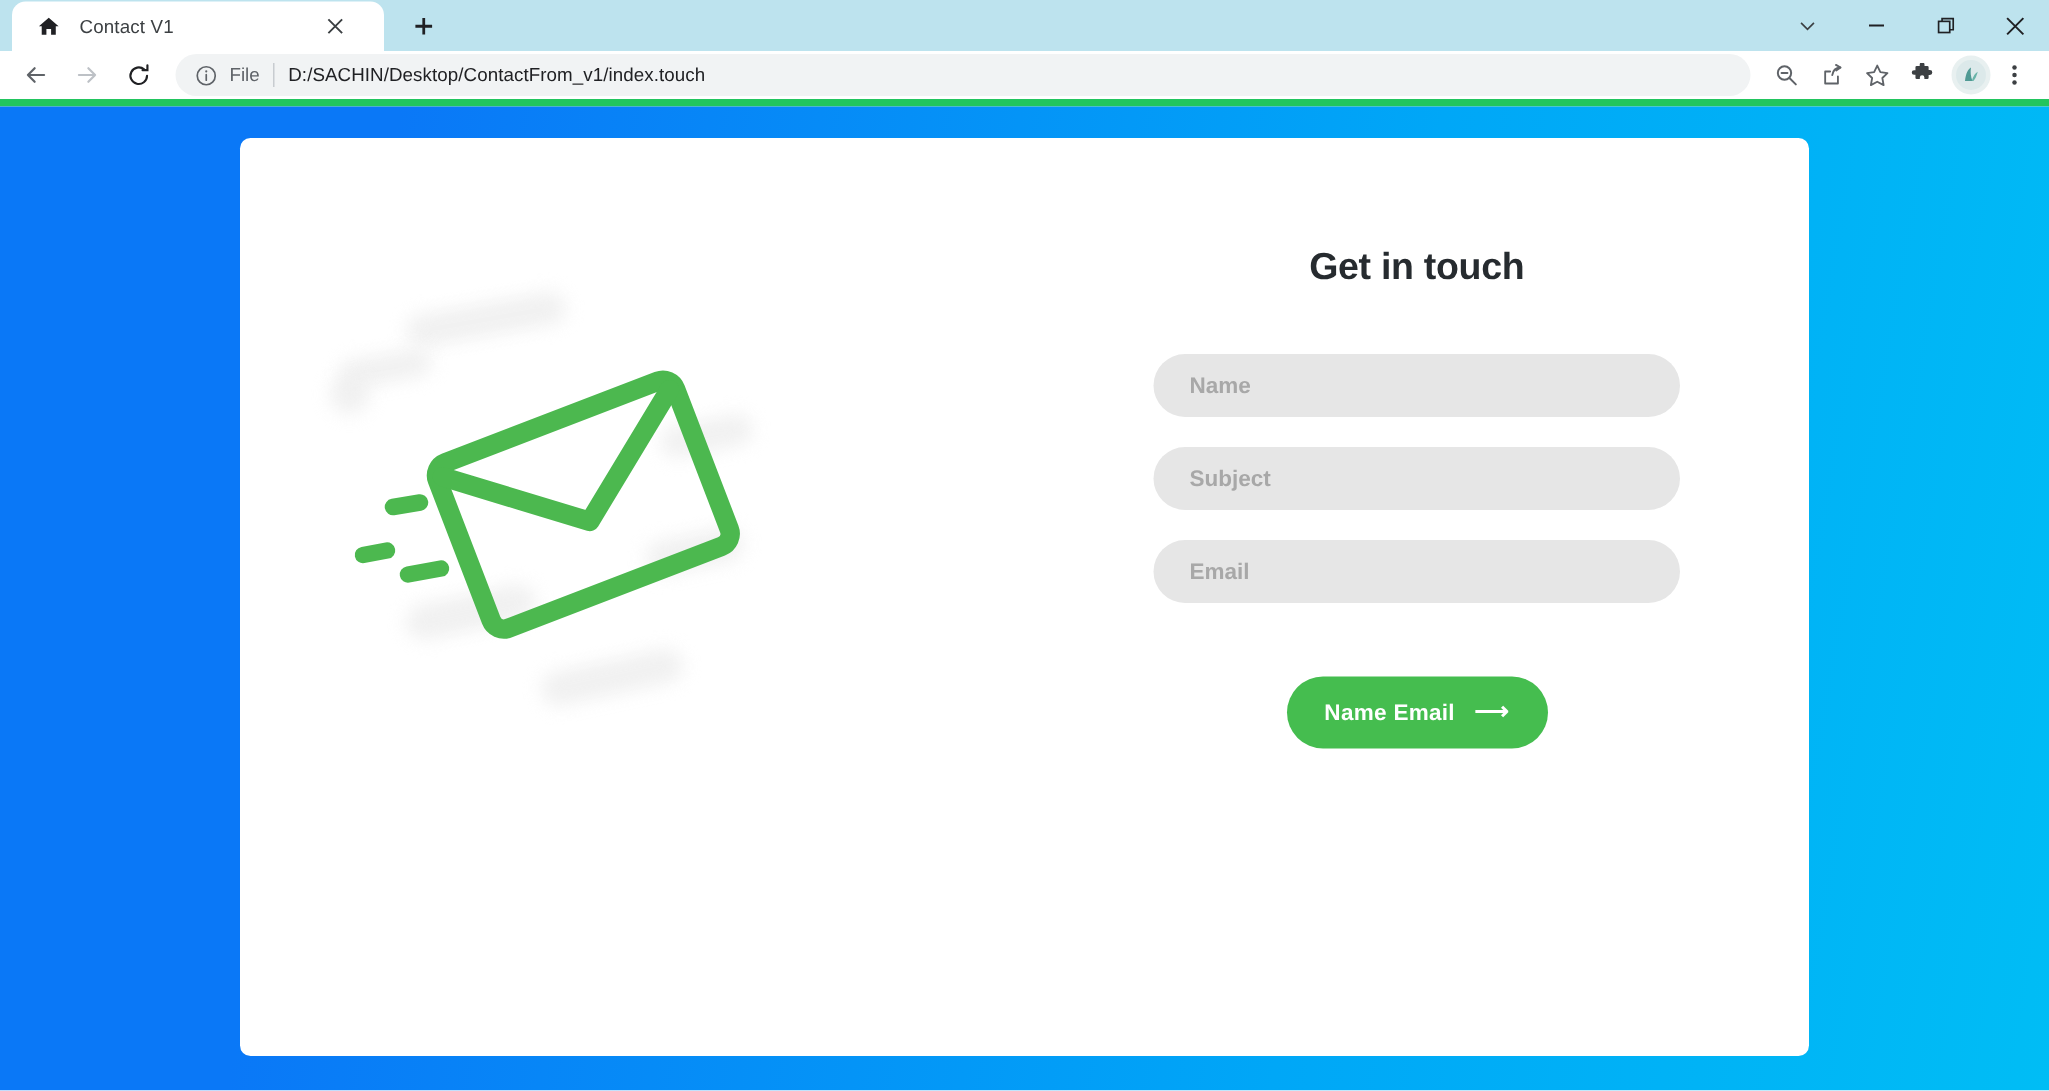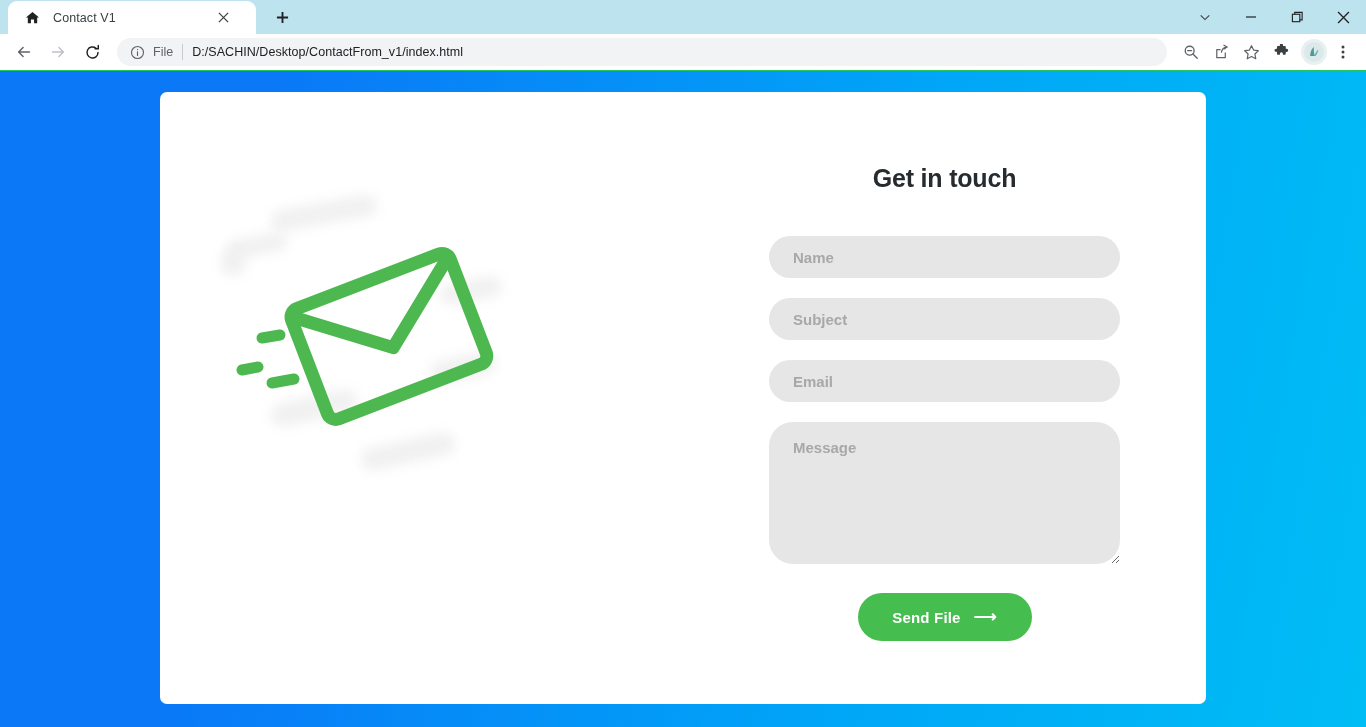--- a/index.html
+++ b/index.html
@@ -89,21 +89,21 @@
     display: flex; align-items: center; justify-content: center;
   }
 
   .toolbar {
     height: 37px;
     background: #ffffff;
     display: flex;
     align-items: center;
     padding: 0 9px;
     flex: none;
-    border-bottom: 1px solid #22c55e;
+    border-bottom: 5px solid #22c55e;
     text-align: right;
   }
 
   .nav-btn {
     width: 30px; height: 30px;
     display: flex; align-items: center; justify-content: center;
     border-radius: 50%;
     margin-right: 4px;
     flex: none;
   }
@@ -352,21 +352,21 @@
     <div class="omnibox">
       <span class="omni-info">
         <svg width="15" height="15" viewBox="0 0 16 16" stroke="#5f6368" stroke-width="1.2" fill="none">
           <circle cx="8" cy="8" r="6.4"></circle>
           <path d="M8 7.2 V11.2" stroke-linecap="round"></path>
           <circle cx="8" cy="4.9" r=".75" fill="#5f6368" stroke="none"></circle>
         </svg>
       </span>
       <span class="omni-scheme">File</span>
       <span class="omni-sep"></span>
-      <span class="omni-url">D:/SACHIN/Desktop/ContactFrom_v1/index.html</span>
+      <span class="omni-url">D:/SACHIN/Desktop/ContactFrom_v1/index.touch</span>
     </div>
 
     <div class="tb-icon">
       <svg width="16" height="16" viewBox="0 0 18 18" stroke="#5f6368" stroke-width="1.5" fill="none" stroke-linecap="round">
         <circle cx="7.5" cy="7.5" r="5"></circle>
         <path d="M11.2 11.2 L16 16"></path>
         <path d="M5.3 7.5 H9.7"></path>
       </svg>
     </div>
     <div class="tb-icon">
@@ -434,23 +434,22 @@
       <div class="card-right">
 
         <div class="form-title">Get in touch</div>
 
         <input class="field" type="text" placeholder="Name" style="">
 
         <input class="field" type="text" placeholder="Subject" style="">
 
         <input class="field" type="text" placeholder="Email" style="">
 
-        <textarea class="field-area" placeholder="Message" style=""></textarea>
 
         <button class="submit-btn">
-          <span>Send File</span>
+          <span>Name Email</span>
           <span class="btn-arrow">⟶</span>
         </button>
       </div>
 
     </div>
   </div>
 </div>
 
 </body></html>

